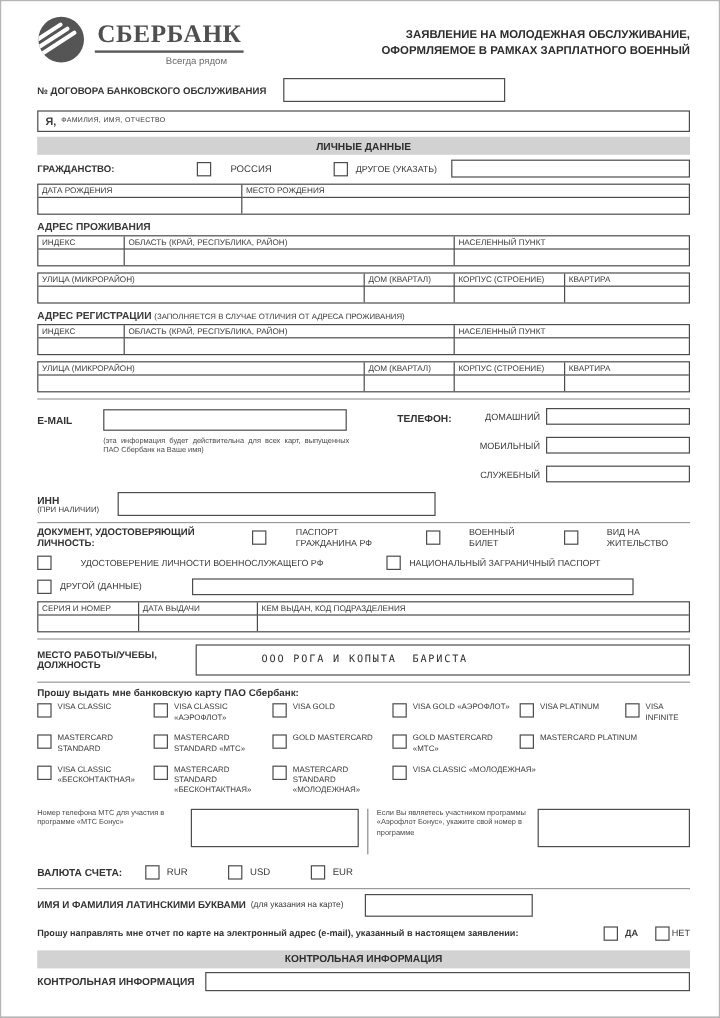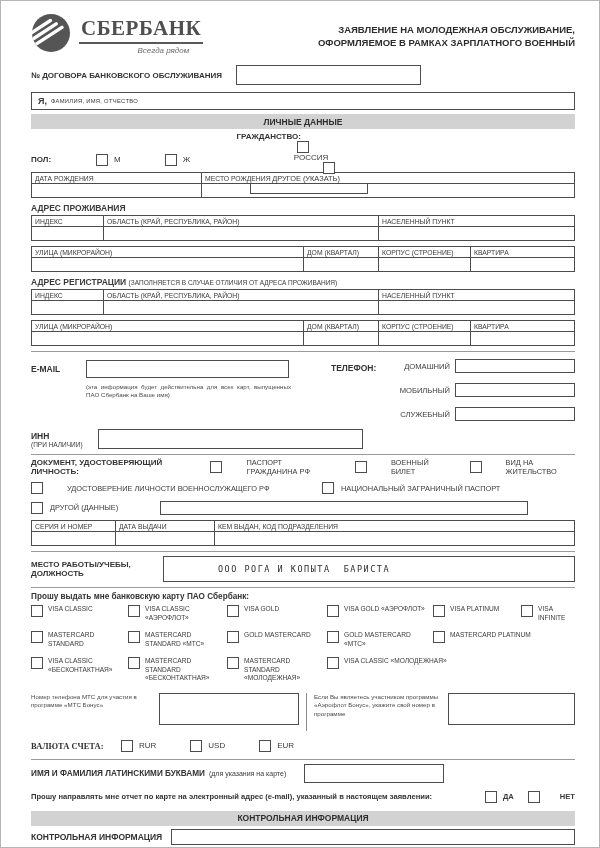--- a/index.html
+++ b/index.html
@@ -13,21 +13,21 @@
   .row { display:flex; align-items:center; }
   .lbl { font-weight:bold; font-size:8px; color:#333; }
   .cb { width:12px; height:12px; border:1px solid #4c4c4c; background:#fff; flex:none; display:inline-block; }
   input.box { border:1px solid #4c4c4c; background:#fff; height:17px; font:8px "Liberation Sans",sans-serif; padding:0 3px; outline:none; }
   .hr { border-top:1px solid #9a9a9a; margin:5px 0 4px; }
   .band { background:#d2d2d2; text-align:center; font-weight:bold; font-size:8.5px; color:#2e2e2e; padding:2.5px 0; margin:4px 0 3px; }
   
   .header { display:flex; justify-content:space-between; margin:4px 0 10px; }
   .logo-wrap { display:flex; gap:8px; align-items:flex-start; }
   .brand { font-size:21px; font-weight:bold; letter-spacing:.5px; color:#4f4f4f; border-bottom:2px solid #5a5a5a; padding:3px 2px 1px; font-family:"Liberation Serif", serif; }
-  .tagline { font-size:8px; font-style:italic; color:#6b6b6b; text-align:right; padding:2px 14px 0 0; }
+  .tagline { font-size:8px; color:#6b6b6b; text-align:right; padding:2px 14px 0 0; }
   .doc-title { text-align:right; font-size:9.5px; font-weight:bold; color:#2c2c2c; line-height:1.4; margin-top:10px; }
   
   .tbl { display:grid; border:1px solid #4c4c4c; }
   .tbl .th { font-size:6.8px; color:#3a3a3a; padding:2px 3px 1px; border-right:1px solid #4c4c4c; border-bottom:1px solid #4c4c4c; white-space:nowrap; overflow:hidden; }
   .tbl .td { height:13px; border-right:1px solid #4c4c4c; }
   .tbl .last { border-right:none; }
   .sec-title { font-weight:bold; font-size:8.5px; margin:5px 0 2px; }
   .sec-sub { font-weight:normal; font-size:6.5px; }
   .opt { display:flex; align-items:center; gap:5px; }
   .cards-grid { display:grid; grid-template-columns:97px 99px 100px 106px 88px 1fr; row-gap:9px; margin-top:4px; }
@@ -72,36 +72,29 @@
     <input class="box" style="width: 185px; height: 20px; margin-left: 14px;">
   </div>
 
   <div class="row" style="border:1px solid #4c4c4c; height:18px; padding:0 6px; margin-top:7px;">
     <span style="font-size:9px; font-weight:bold;">Я,</span>
     <span style="font-size:5.8px; margin-left:4px; letter-spacing:.3px;">ФАМИЛИЯ, ИМЯ, ОТЧЕСТВО</span>
   </div>
 
   <div class="band">ЛИЧНЫЕ ДАННЫЕ</div>
 
-  <div class="row" style="height:17px;flex-direction:column;">
+  <div class="row" style="height:17px;">
     <span class="lbl" style="width:133px;">ГРАЖДАНСТВО:</span>
     <span class="cb"></span>
     <span class="opt t" style="font-size:8px; margin-left:16px;">РОССИЯ</span>
     <span class="cb" style="margin-left:52px;"></span>
     <span style="font-size:7.4px; margin-left:6px;">ДРУГОЕ (УКАЗАТЬ)</span>
     <input class="box" style="flex: 1 1 0%; margin-left: 12px; height: 15px;">
   </div>
 
-  <div class="row" style="height:17px; margin-top:2px;">
-    <span class="lbl" style="width:65px;">ПОЛ:</span>
-    <span class="cb"></span>
-    <span style="font-size:8px; margin-left:6px;">М</span>
-    <span class="cb" style="margin-left:44px;"></span>
-    <span style="font-size:8px; margin-left:6px;">Ж</span>
-  </div>
 
   <div class="tbl" style="grid-template-columns:170px 1fr; margin-top:4px;">
     <div class="th">ДАТА РОЖДЕНИЯ</div>
     <div class="th last">МЕСТО РОЖДЕНИЯ</div>
     <div class="td"></div>
     <div class="td last"></div>
   </div>
 
   <div class="sec-title">АДРЕС ПРОЖИВАНИЯ</div>
   <div class="tbl" style="grid-template-columns:72px 275px 1fr;">
@@ -296,21 +289,21 @@
 
   <div style="display:flex; margin-top:10px; align-items:flex-start;">
     <div class="tiny" style="width:122px;">Номер телефона МТС для участия в программе «МТС Бонус»</div>
     <input class="box" style="width: 140px; height: 32px; margin-left: 6px;">
     <div style="border-left:1px solid #8a8a8a; height:38px; margin:0 7px;"></div>
     <div class="tiny" style="width:128px;">Если Вы являетесь участником программы «Аэрофлот Бонус», укажите свой номер в программе</div>
     <input class="box" style="flex: 1 1 0%; height: 32px; margin-left: 6px;">
   </div>
 
   <div class="row" style="margin-top:7px; height:16px;">
-    <span class="lbl" style="font-size:8.5px; width:90px;font-family:Liberation Serif, serif;">ВАЛЮТА СЧЕТА:</span>
+    <span class="lbl" style="font-size:8.5px; width:90px;">ВАЛЮТА СЧЕТА:</span>
     <span class="cb"></span>
     <span style="font-size:8px; margin-left:6px;">RUR</span>
     <span class="cb" style="margin-left:34px;"></span>
     <span style="font-size:8px; margin-left:6px;">USD</span>
     <span class="cb" style="margin-left:34px;"></span>
     <span style="font-size:8px; margin-left:6px;">EUR</span>
   </div>
 
   <div class="hr"></div>
 
@@ -319,21 +312,21 @@
     <span style="font-size:7px; margin-left:4px;">(для указания на карте)</span>
     <input class="box" style="flex: 1 1 0%; height: 19px; margin-left: 18px; max-width: 250px;">
     <span style="flex:1;"></span>
   </div>
 
   <div class="row" style="margin-top:7px; height:14px;">
     <span class="lbl" style="font-size:7.6px; flex:1;">Прошу направлять мне отчет по карте на электронный адрес (e-mail), указанный в настоящем заявлении:</span>
     <span class="cb"></span>
     <span style="font-size:7.6px; font-weight:bold; margin:0 14px 0 6px;">ДА</span>
     <span class="cb"></span>
-    <span style="font-size:7.6px; font-weight:bold; margin-left:20px;">НЕТ</span>
+    <span style="font-size:7.6px; font-weight:normal; margin-left:2px;">НЕТ</span>
   </div>
 
   <div class="band" style="margin-top:7px;">КОНТРОЛЬНАЯ ИНФОРМАЦИЯ</div>
 
   <div class="row" style="margin-top:3px;">
     <span class="lbl" style="font-size:8.5px; width:140px;">КОНТРОЛЬНАЯ ИНФОРМАЦИЯ</span>
     <input class="box" style="flex: 1 1 0%; height: 16px;">
   </div>
 
 </div>

